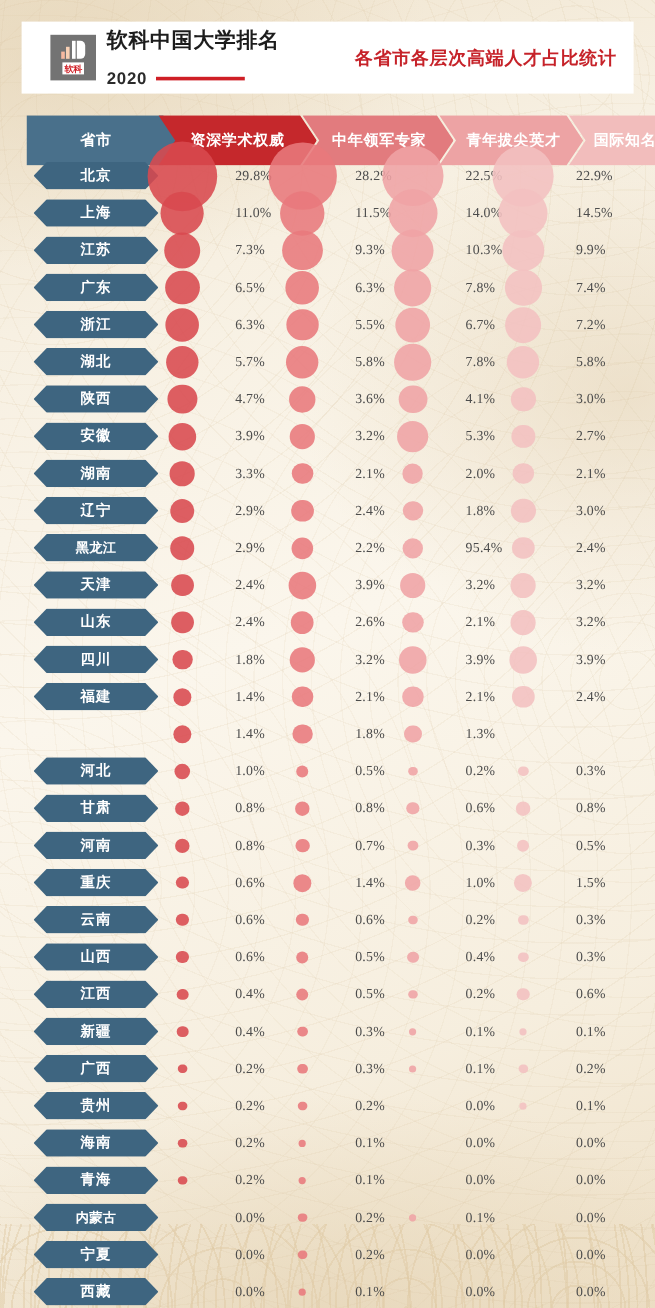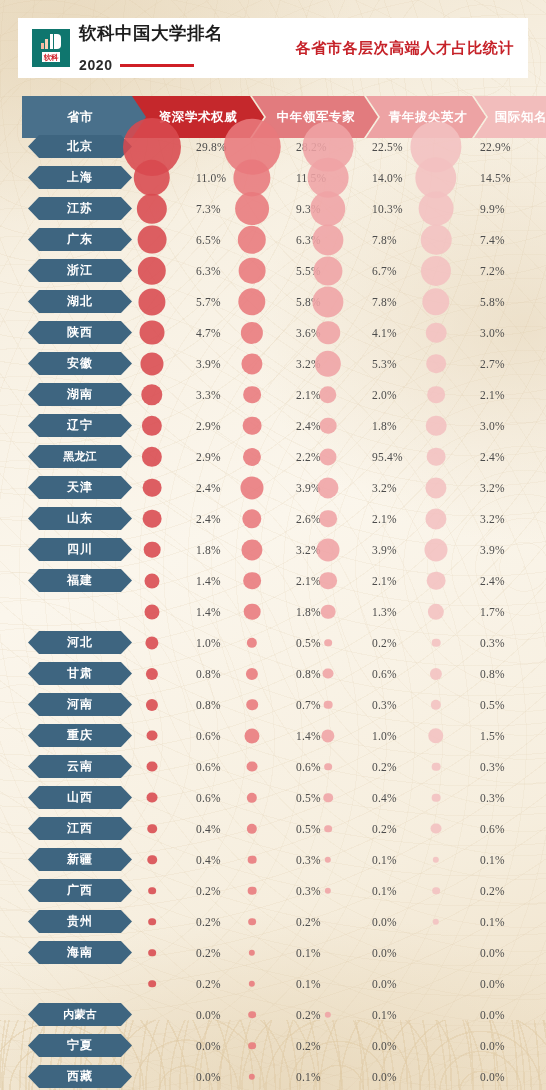--- a/index.html
+++ b/index.html
@@ -67,28 +67,29 @@
     background: #ffffff;
     display: flex;
     align-items: center;
     padding: 0 14px;
     box-sizing: border-box;
   }
   .logo-mark {
     position: relative;
     width: 38px;
     height: 38px;
-    background: #0f766e;
+    background: #737373;
     flex: 0 0 auto;
     display: flex;
     flex-direction: column;
     align-items: center;
     justify-content: flex-start;
     padding-top: 5px;
     box-sizing: border-box;
+    margin-left: 10px;
   }
   .logo-bars {
     display: flex;
     align-items: flex-end;
     gap: 1.5px;
     height: 15px;
   }
   .logo-bars i { display: block; width: 3px; background: #ffffff; }
   .logo-bars i:nth-child(1) { height: 6px; background: #f7b9a0; }
   .logo-bars i:nth-child(2) { height: 10px; background: #f9d0b4; }
@@ -219,21 +220,21 @@
   .prov-label.narrow { letter-spacing: 0.2px; font-size: 11px; }
 
   .cell {
     position: absolute;
     top: 0;
     height: 31px;
     width: 100px;
   }
   .cell.k0 { left: 152px; }
   .cell.k1 { left: 252px; }
-  .cell.k2 { left: 328px; }
+  .cell.k2 { left: 344px; }
   .cell.k3 { left: 436px; }
 
   .bubble {
     position: absolute;
     border-radius: 50%;
     left: 0;
     top: 50%;
     transform: translate(-50%, -50%);
   }
   .pct {
@@ -574,24 +575,20 @@
             <div class="pct">1.4%</div>
           </div>
           <div class="cell k1">
             <div class="bubble" style="width: 16.6682px; height: 16.6682px; background: rgb(232, 121, 124); opacity: 0.88;"></div>
             <div class="pct">1.8%</div>
           </div>
           <div class="cell k2">
             <div class="bubble" style="width: 14.6457px; height: 14.6457px; background: rgb(239, 163, 165); opacity: 0.88;"></div>
             <div class="pct">1.3%</div>
           </div>
-          <div class="cell k3">
-            <div class="bubble" style="width: 16.2887px; height: 16.2887px; background: rgb(243, 192, 192); opacity: 0.88;"></div>
-            <div class="pct">1.7%</div>
-          </div>
         </div>
         <div class="row">
           <div class="prov-label">河北</div>
           <div class="cell k0">
             <div class="bubble" style="width: 13.2386px; height: 13.2386px; background: rgb(216, 73, 78); opacity: 0.88;"></div>
             <div class="pct">1.0%</div>
           </div>
           <div class="cell k1">
             <div class="bubble" style="width: 10.2984px; height: 10.2984px; background: rgb(232, 121, 124); opacity: 0.88;"></div>
             <div class="pct">0.5%</div>
@@ -786,20 +783,21 @@
             <div class="pct">0.1%</div>
           </div>
           <div class="cell k2">
             <div class="pct">0.0%</div>
           </div>
           <div class="cell k3">
             <div class="pct">0.0%</div>
           </div>
         </div>
         <div class="row">
+          <div class="prov-label">青海</div>
           <div class="cell k0">
             <div class="bubble" style="width: 7.68939px; height: 7.68939px; background: rgb(216, 73, 78); opacity: 0.88;"></div>
             <div class="pct">0.2%</div>
           </div>
           <div class="cell k1">
             <div class="bubble" style="width: 6.37448px; height: 6.37448px; background: rgb(232, 121, 124); opacity: 0.88;"></div>
             <div class="pct">0.1%</div>
           </div>
           <div class="cell k2">
             <div class="pct">0.0%</div>

